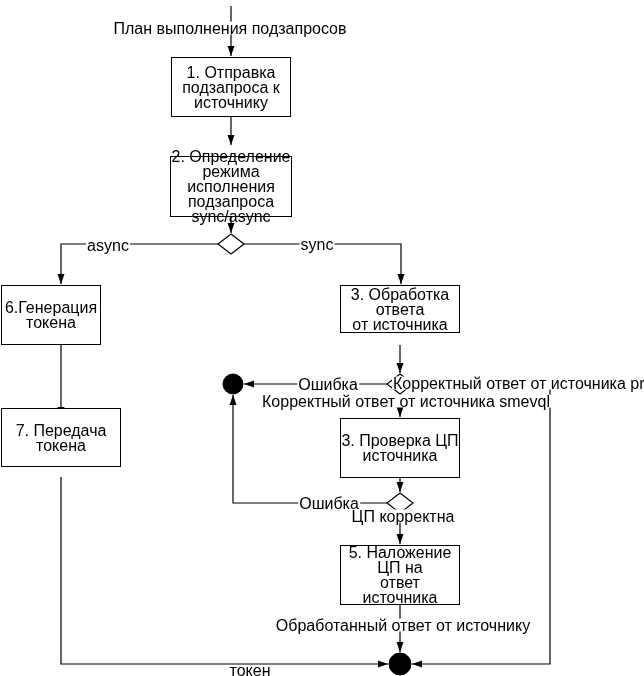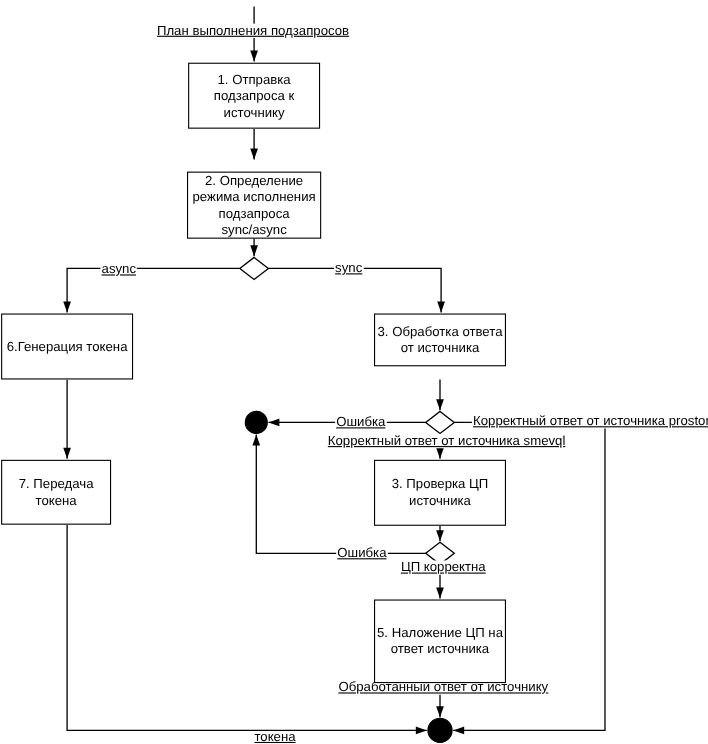--- a/index.html
+++ b/index.html
@@ -18,33 +18,32 @@
   .shape { stroke: #000000; stroke-width: 1.2; fill: #ffffff; }
   .terminal { stroke: #000000; stroke-width: 1; fill: #000000; }
   .node {
     position: absolute;
     background: #ffffff;
     border: 1.4px solid #000000;
     display: flex;
     align-items: center;
     justify-content: center;
     text-align: center;
-    font-size: 12px;
+    font-size: 16px;
     line-height: 15px;
     white-space: pre-line;
   }
   .elabel {
     position: absolute;
     transform: translate(-50%, -50%);
     background: #ffffff;
-    font-size: 12px;
+    font-size: 16px;
     line-height: 13px;
     white-space: nowrap;
     padding: 0 1px;
-    text-decoration: underline;
   }
   .elabel.nobg { background: transparent; }
 </style>
 </head>
 <body>
 
 <div class="canvas">
 
   <svg class="wires" width="644" height="676" viewBox="0 0 644 676">
     <defs>
@@ -79,31 +78,31 @@
 
   <div class="elabel" style="left:230px; top:28px">План выполнения подзапросов</div>
   <div class="elabel" style="left:108px; top:245px">async</div>
   <div class="elabel" style="left:317px; top:244px">sync</div>
   <div class="elabel" style="left:328px; top:384px">Ошибка</div>
   <div class="elabel" style="left:541px; top:383px">Корректный ответ от источника prostore</div>
   <div class="elabel" style="left:406px; top:401px">Корректный ответ от источника smevql</div>
   <div class="elabel" style="left:329px; top:503px">Ошибка</div>
   <div class="elabel" style="left:403px; top:516px">ЦП корректна</div>
   <div class="elabel" style="left:403px; top:625px">Обработанный ответ от источнику</div>
-  <div class="elabel nobg" style="left:250px; top:670px">токена</div>
+  <div class="elabel nobg" style="left:250px; top:670px">токен</div>
 
   <div class="node" style="left:171px; top:57px; width:120px; height:60px">1. Отправка
 подзапроса к
 источнику</div>
   <div class="node" style="left:170px; top:156px; width:122px; height:61px">2. Определение
 режима исполнения
 подзапроса
 sync/async</div>
   <div class="node" style="left:340px; top:285px; width:120px; height:48px">3. Обработка ответа
 от источника</div>
   <div class="node" style="left:340px; top:418px; width:120px; height:60px">3. Проверка ЦП
 источника</div>
-  <div class="node" style="left:340px; top:545px; width:120px; height:76px">5. Наложение ЦП на
+  <div class="node" style="left:340px; top:545px; width:120px; height:60px">5. Наложение ЦП на
 ответ источника</div>
-  <div class="node" style="left:1px; top:285px; width:120px; height:60px">6.Генерация токена</div>
-  <div class="node" style="left:1px; top:418px; width:100px; height:59px">7. Передача токена</div>
+  <div class="node" style="left:1px; top:285px; width:100px; height:60px">6.Генерация токена</div>
+  <div class="node" style="left:1px; top:408px; width:120px; height:59px">7. Передача токена</div>
 
 </div>
 
 </body></html>

